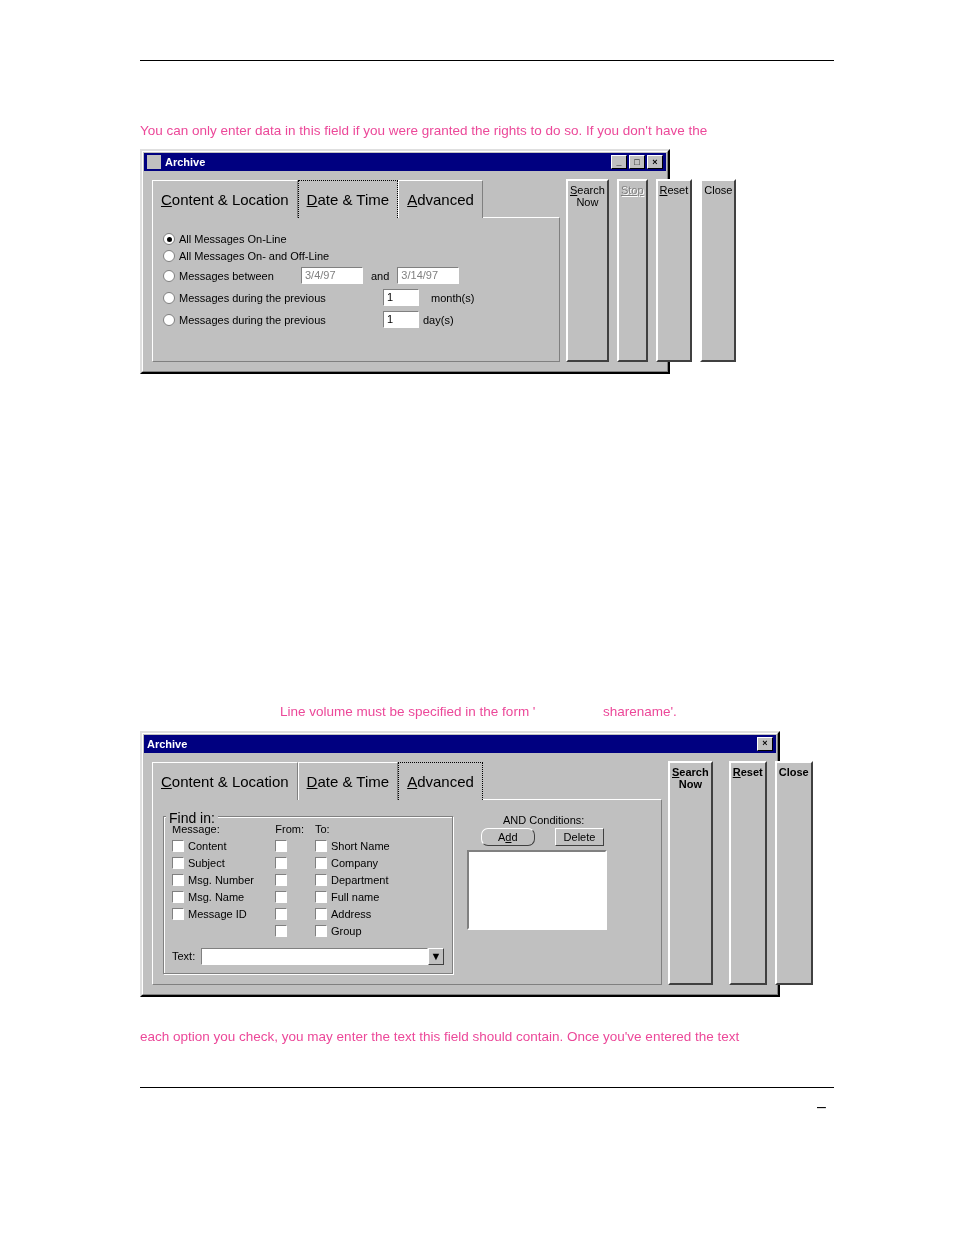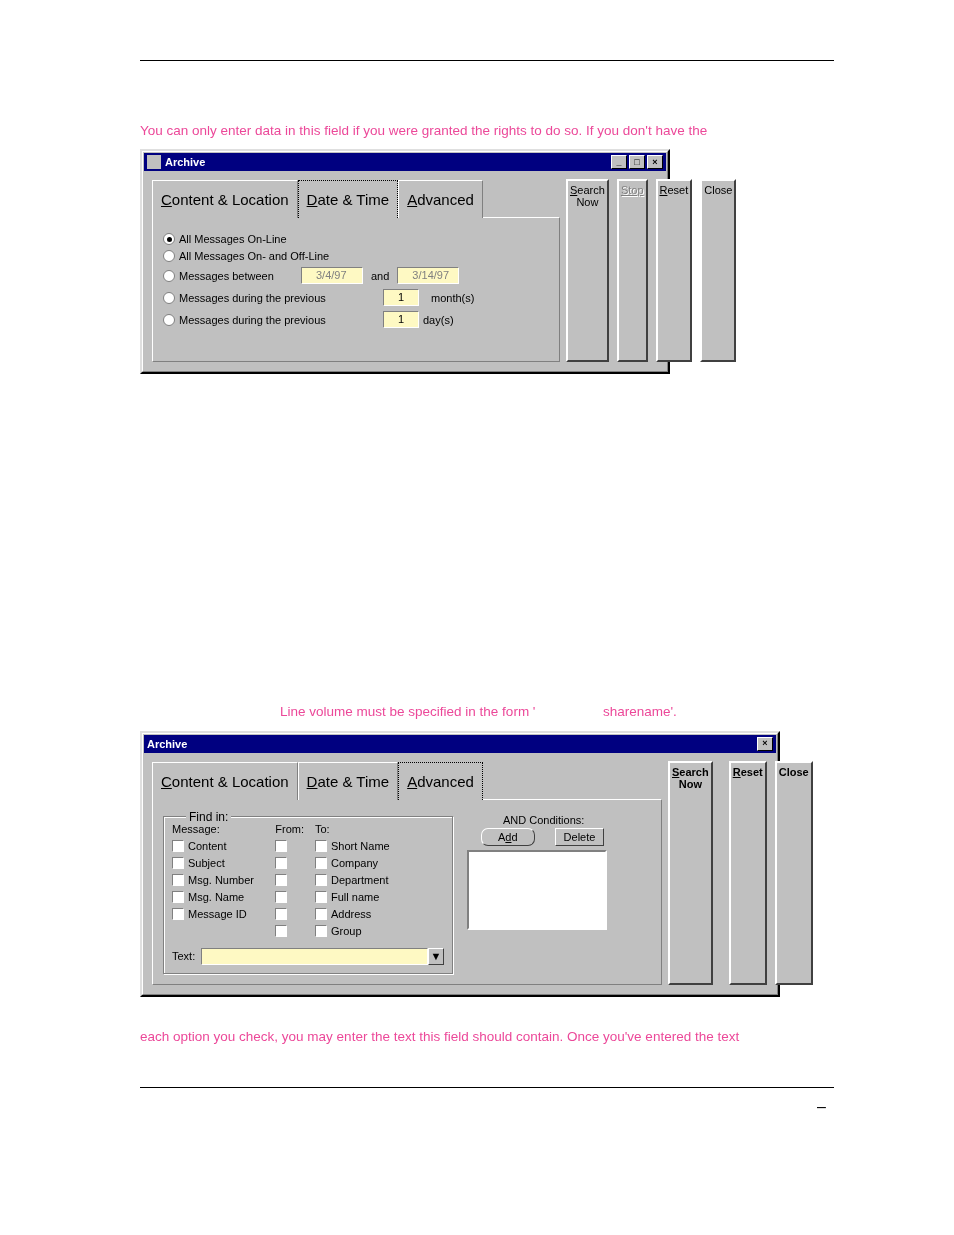--- a/index.html
+++ b/index.html
@@ -108,24 +108,24 @@
     font-size: 11px;
   }
   .radio {
     width: 12px; height: 12px; border-radius: 50%;
     border: 1px solid #808080;
     background: #fff;
     display: inline-flex; align-items:center; justify-content:center;
   }
   .radio.sel::after { content:""; width:5px; height:5px; background:#000; border-radius:50%; }
   .txtinput {
-    background: #fef9c3;
+    background: #ffffff;
     border: 1px solid;
     border-color: #808080 #fff #fff #808080;
-    padding: 1px 14px;
+    padding: 1px 3px;
     font-size: 11px;
     height: 17px;
   }
   .txtinput.dis { color: #808080; }
   .btncol { width: 92px; display:flex; flex-direction:row; gap:8px; }
   .w95btn {
     background: #c0c0c0;
     border: 2px solid;
     border-color: #fff #404040 #404040 #fff;
     padding: 3px 2px;
@@ -137,24 +137,24 @@
   .w95btn.bold { font-weight: bold; }
   .groupbox {
     border: 1px solid #808080;
     box-shadow: inset 1px 1px #fff, 1px 1px #fff;
     padding: 6px 8px 8px 8px;
     position: relative;
     margin-top: 6px;
   }
   .grouplabel {
     position: absolute;
-    top: -7px; left: 22px;
+    top: -7px; left: 2px;
     background: #c0c0c0;
     padding: 0 3px;
-    font-size: 12px;
+    font-size: 14px;
   }
   .chk {
     width: 12px; height: 12px;
     background: #fff;
     border: 1px solid;
     border-color: #808080 #fff #fff #808080;
     display: inline-block;
     flex-shrink: 0;
   }
   .listbox {

